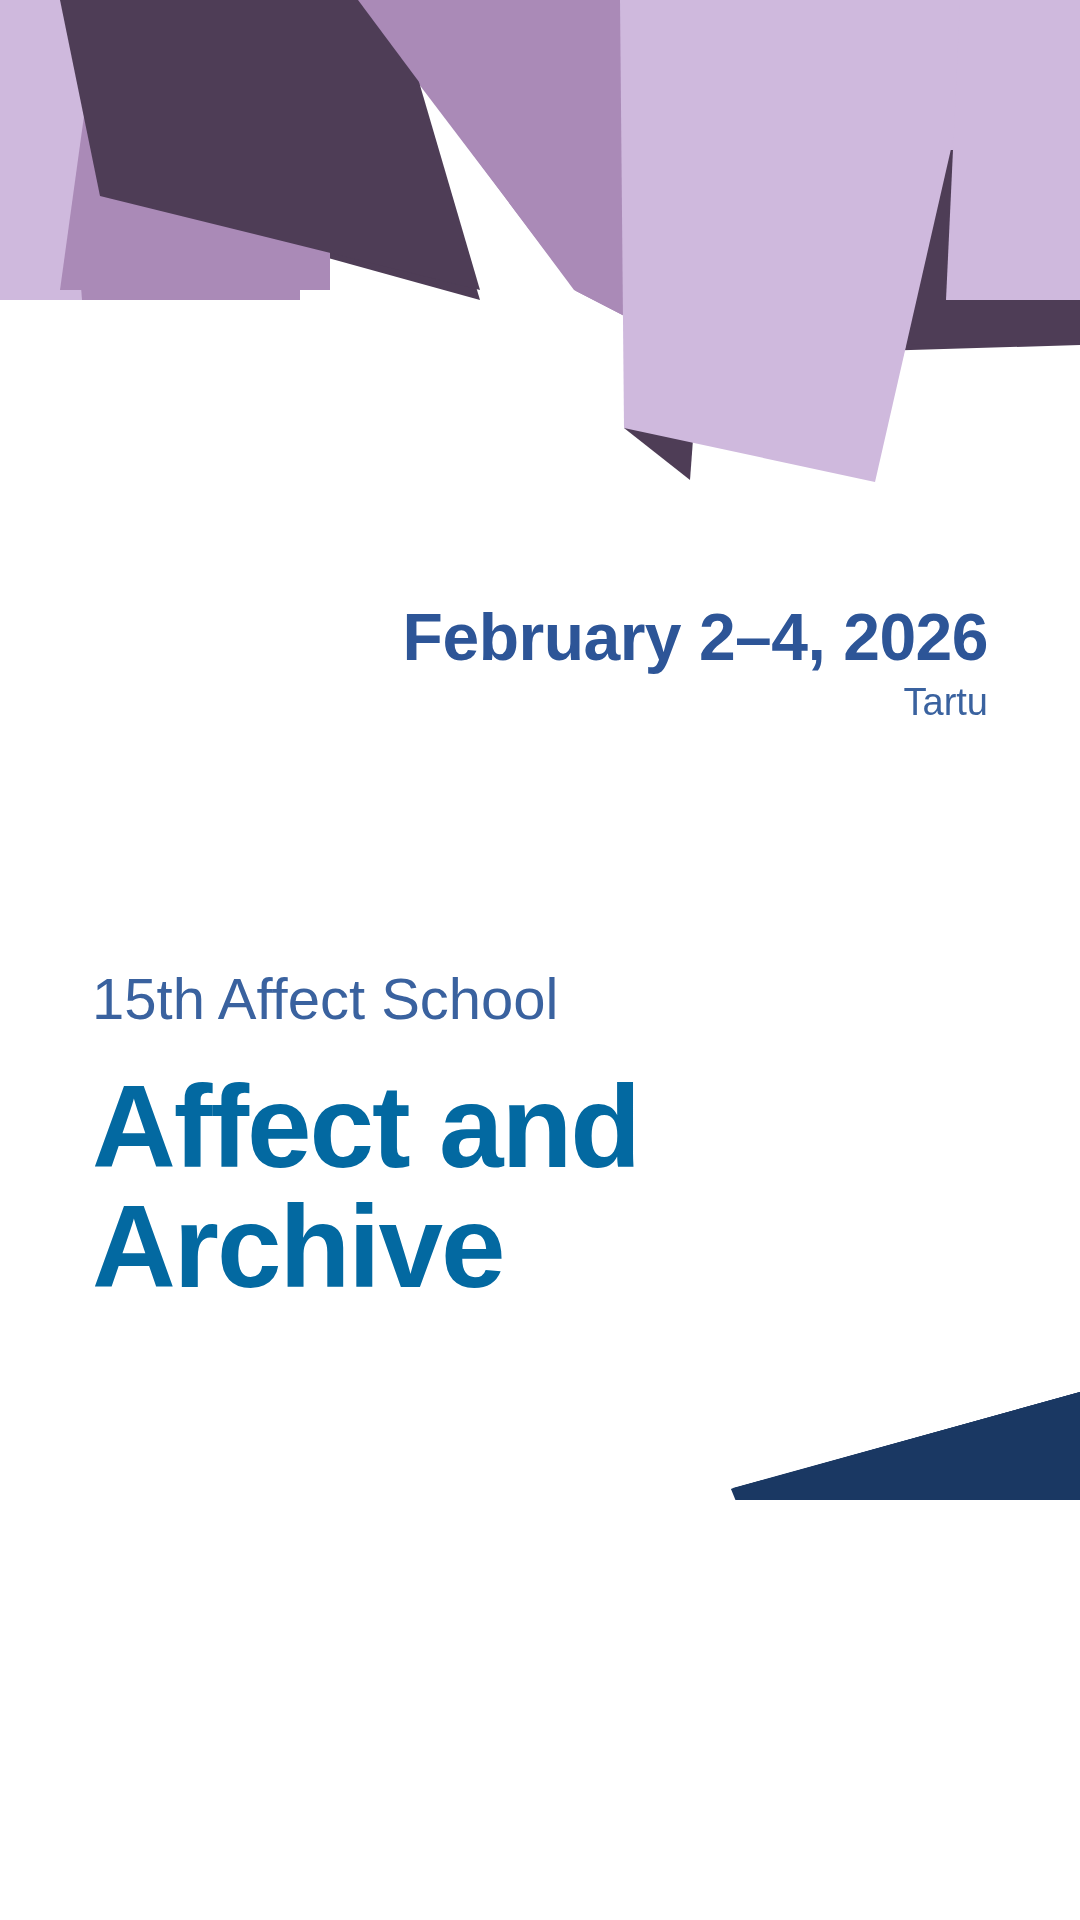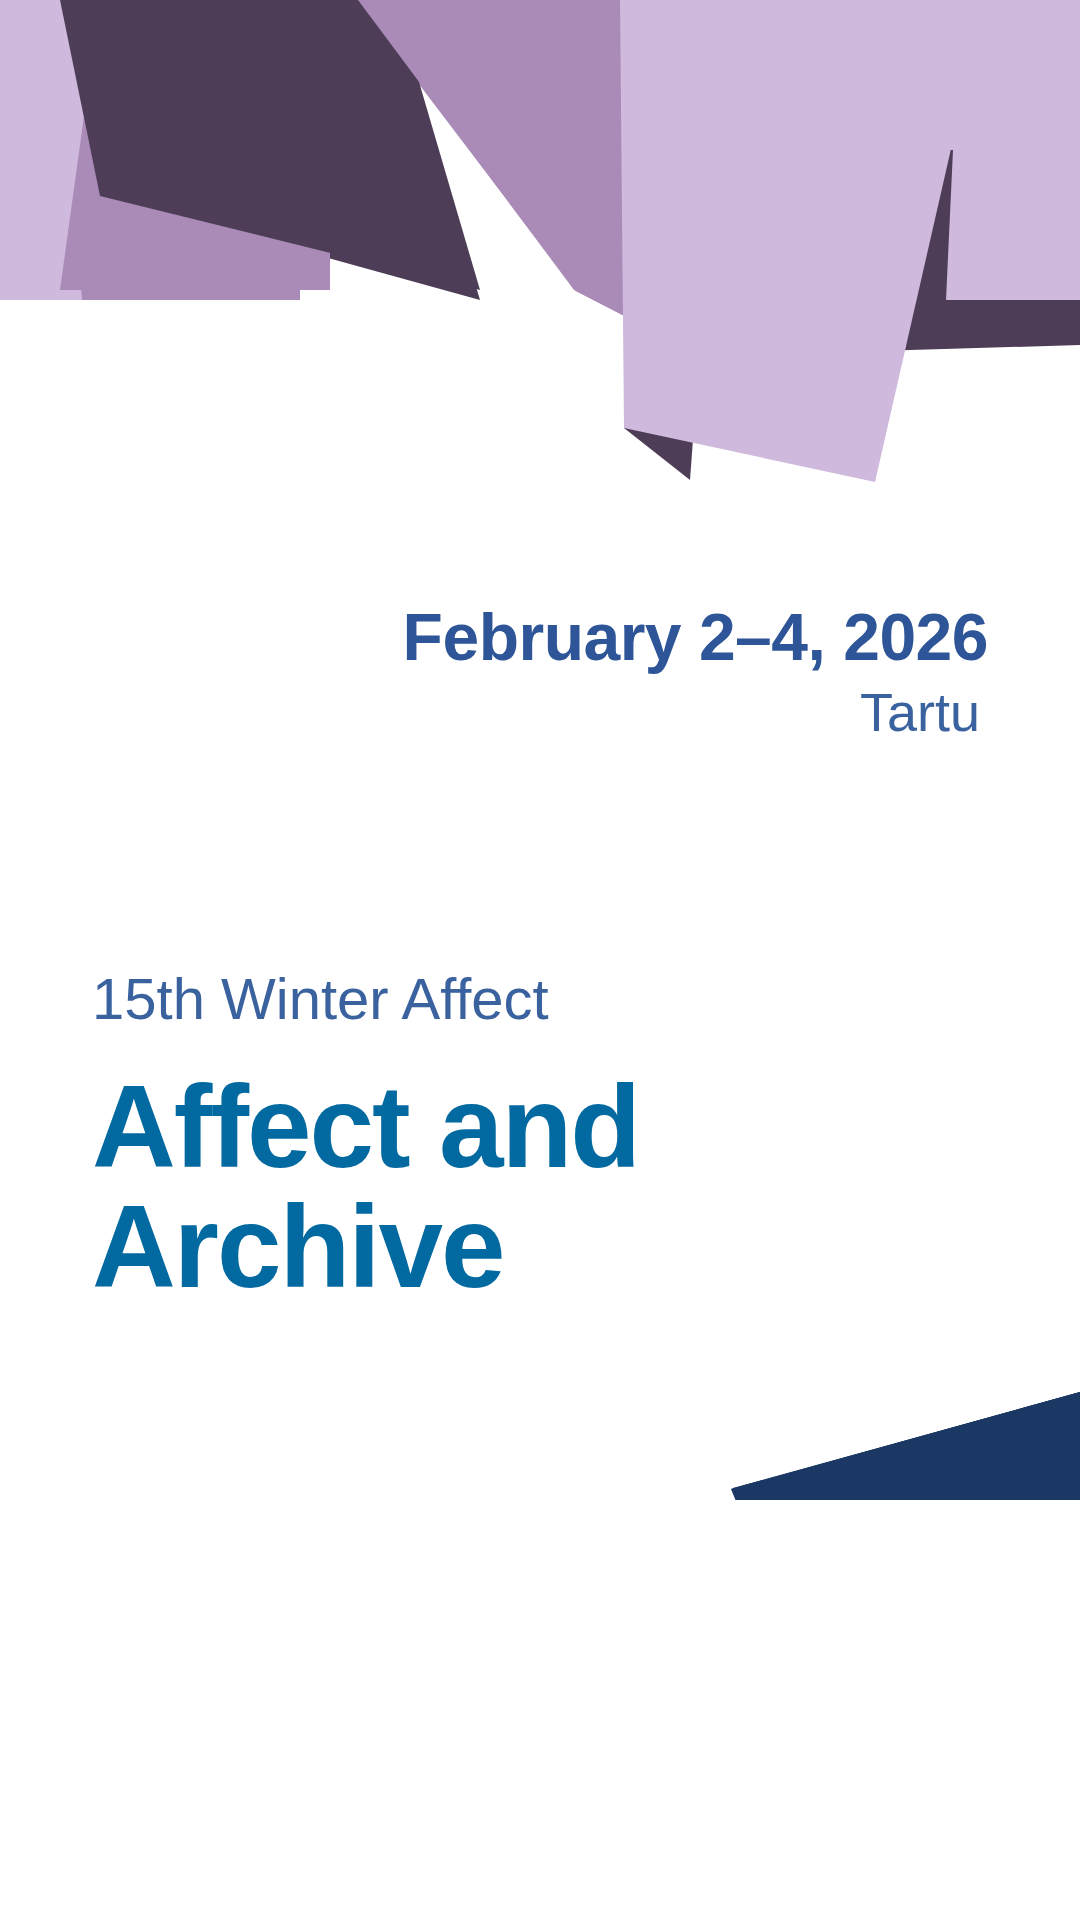--- a/index.html
+++ b/index.html
@@ -44,25 +44,25 @@
   .date-line {
     font-size: 66px;
     font-weight: 700;
     letter-spacing: -0.5px;
     line-height: 1.02;
     color: #2d5597;
     white-space: nowrap;
     margin: 0;
   }
   .city-line {
-    font-size: 54px;
+    font-size: 38px;
     font-weight: 400;
     line-height: 1.25;
     color: #3a629f;
-    margin: 8px;
+    margin: 0;
     margin-top: 8px;
     white-space: nowrap;
   }
 
   
   .title-block {
     position: absolute;
     left: 92px;
     top: 968px;
     width: 880px;
@@ -145,19 +145,19 @@
   </svg>
 
   <div class="text-layer">
 
     <div class="date-block">
       <p class="date-line">February 2–4, 2026</p>
       <p class="city-line">Tartu</p>
     </div>
 
     <div class="title-block">
-      <p class="eyebrow">15th Winter Affect</p>
+      <p class="eyebrow">15th Affect School</p>
       <h1 class="main-title">Affect and Archive</h1>
     </div>
 
   </div>
 
 </div>
 
 </body></html>

